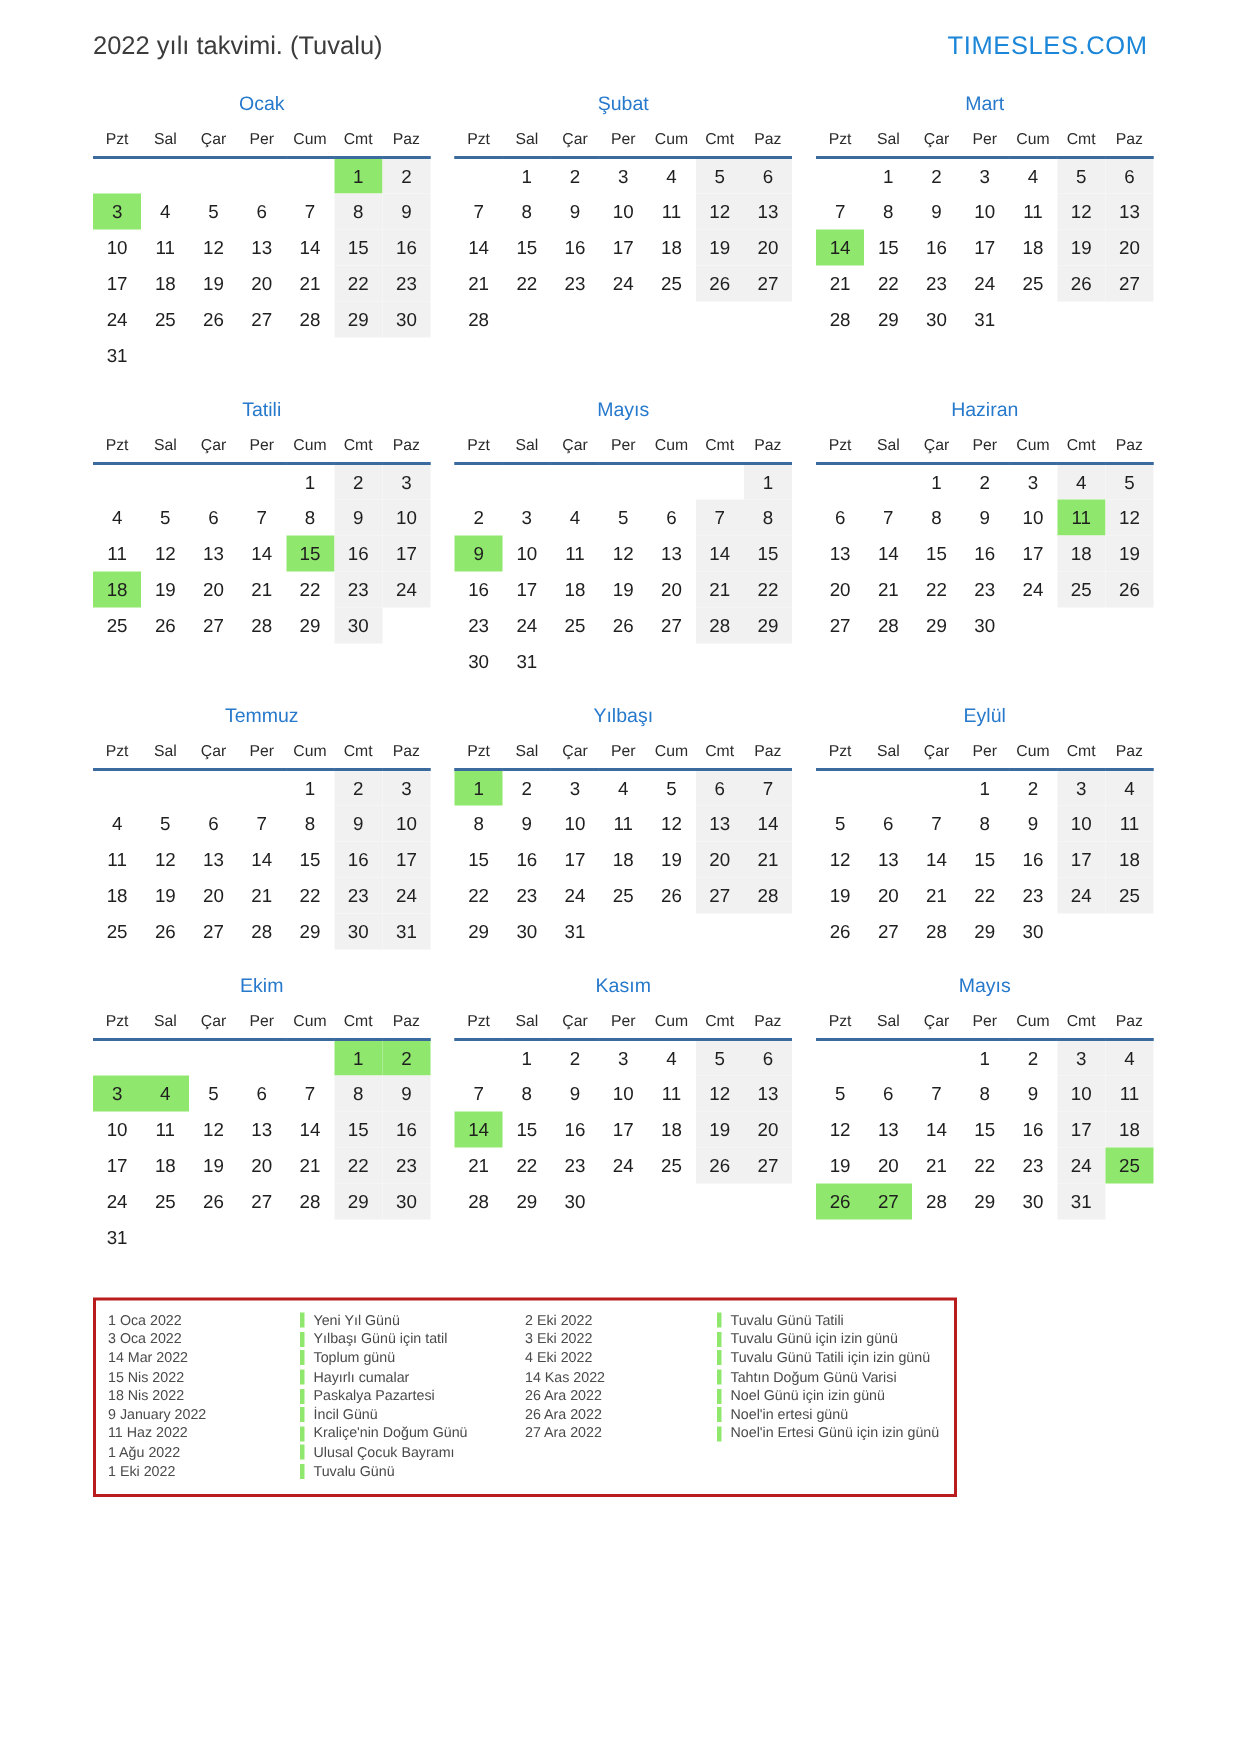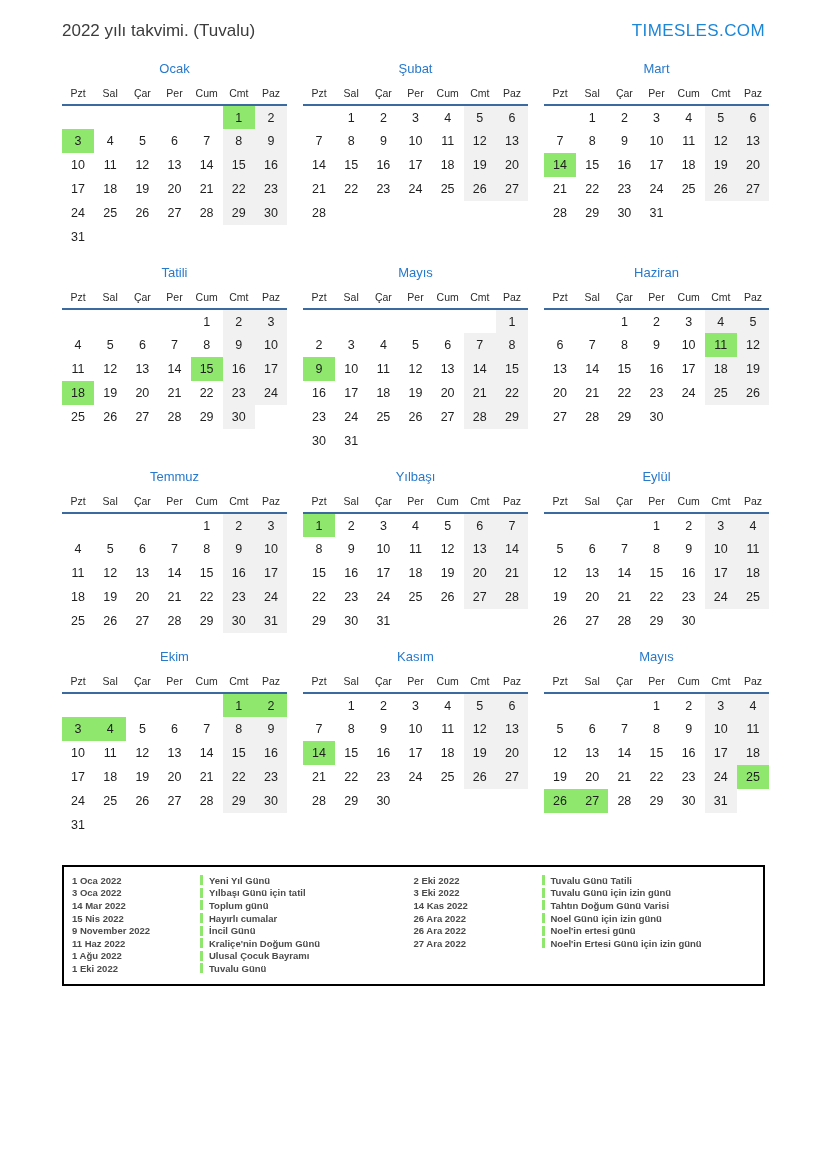--- a/index.html
+++ b/index.html
@@ -37,25 +37,24 @@
     padding: 2px 0 5px 0; text-align: center;
     border-bottom: 2px solid #3a6a9e;
   }
   table.cal td {
     height: 24px; text-align: center; vertical-align: middle;
     font-size: 12.5px; color: #1f1f1f;
   }
   td.wk { background: #f1f1f1; }
   td.hl { background: #8fe76d; }
   .legend-box {
-    margin: 28px 62px 0 62px; width: 703px;
-    border: 2px solid #000000;
+    margin: 28px 62px 0 62px; width: 576px;
+    border: 2px solid #b91c1c;
     padding: 7px 8px 9px 8px;
     display: flex;
-    font-weight: bold;
   }
   .legend-col { flex: 1; }
   .lrow { display: flex; align-items: center; height: 12.6px; }
   .ldate { width: 128px; font-size: 9.5px; color: #4a4a4a; flex: none; }
   .lname { font-size: 9.5px; color: #4a4a4a; display: flex; align-items: center; }
   .bar {
     display: inline-block; width: 3px; height: 10px;
     background: #8fe76d; margin-right: 6px; flex: none;
   }
 </style>
@@ -865,21 +864,25 @@
       </div>
       <div class="lrow">
         <span class="ldate">14 Mar 2022</span>
         <span class="lname"><i class="bar"></i>Toplum günü</span>
       </div>
       <div class="lrow">
         <span class="ldate">15 Nis 2022</span>
         <span class="lname"><i class="bar"></i>Hayırlı cumalar</span>
       </div>
       <div class="lrow">
-        <span class="ldate">9 November 2022</span>
+        <span class="ldate">18 Nis 2022</span>
+        <span class="lname"><i class="bar"></i>Paskalya Pazartesi</span>
+      </div>
+      <div class="lrow">
+        <span class="ldate">9 January 2022</span>
         <span class="lname"><i class="bar"></i>İncil Günü</span>
       </div>
       <div class="lrow">
         <span class="ldate">11 Haz 2022</span>
         <span class="lname"><i class="bar"></i>Kraliçe'nin Doğum Günü</span>
       </div>
       <div class="lrow">
         <span class="ldate">1 Ağu 2022</span>
         <span class="lname"><i class="bar"></i>Ulusal Çocuk Bayramı</span>
       </div>
@@ -889,20 +892,24 @@
       </div>
     </div>
   <div class="legend-col">
       <div class="lrow">
         <span class="ldate">2 Eki 2022</span>
         <span class="lname"><i class="bar"></i>Tuvalu Günü Tatili</span>
       </div>
       <div class="lrow">
         <span class="ldate">3 Eki 2022</span>
         <span class="lname"><i class="bar"></i>Tuvalu Günü için izin günü</span>
+      </div>
+      <div class="lrow">
+        <span class="ldate">4 Eki 2022</span>
+        <span class="lname"><i class="bar"></i>Tuvalu Günü Tatili için izin günü</span>
       </div>
       <div class="lrow">
         <span class="ldate">14 Kas 2022</span>
         <span class="lname"><i class="bar"></i>Tahtın Doğum Günü Varisi</span>
       </div>
       <div class="lrow">
         <span class="ldate">26 Ara 2022</span>
         <span class="lname"><i class="bar"></i>Noel Günü için izin günü</span>
       </div>
       <div class="lrow">

